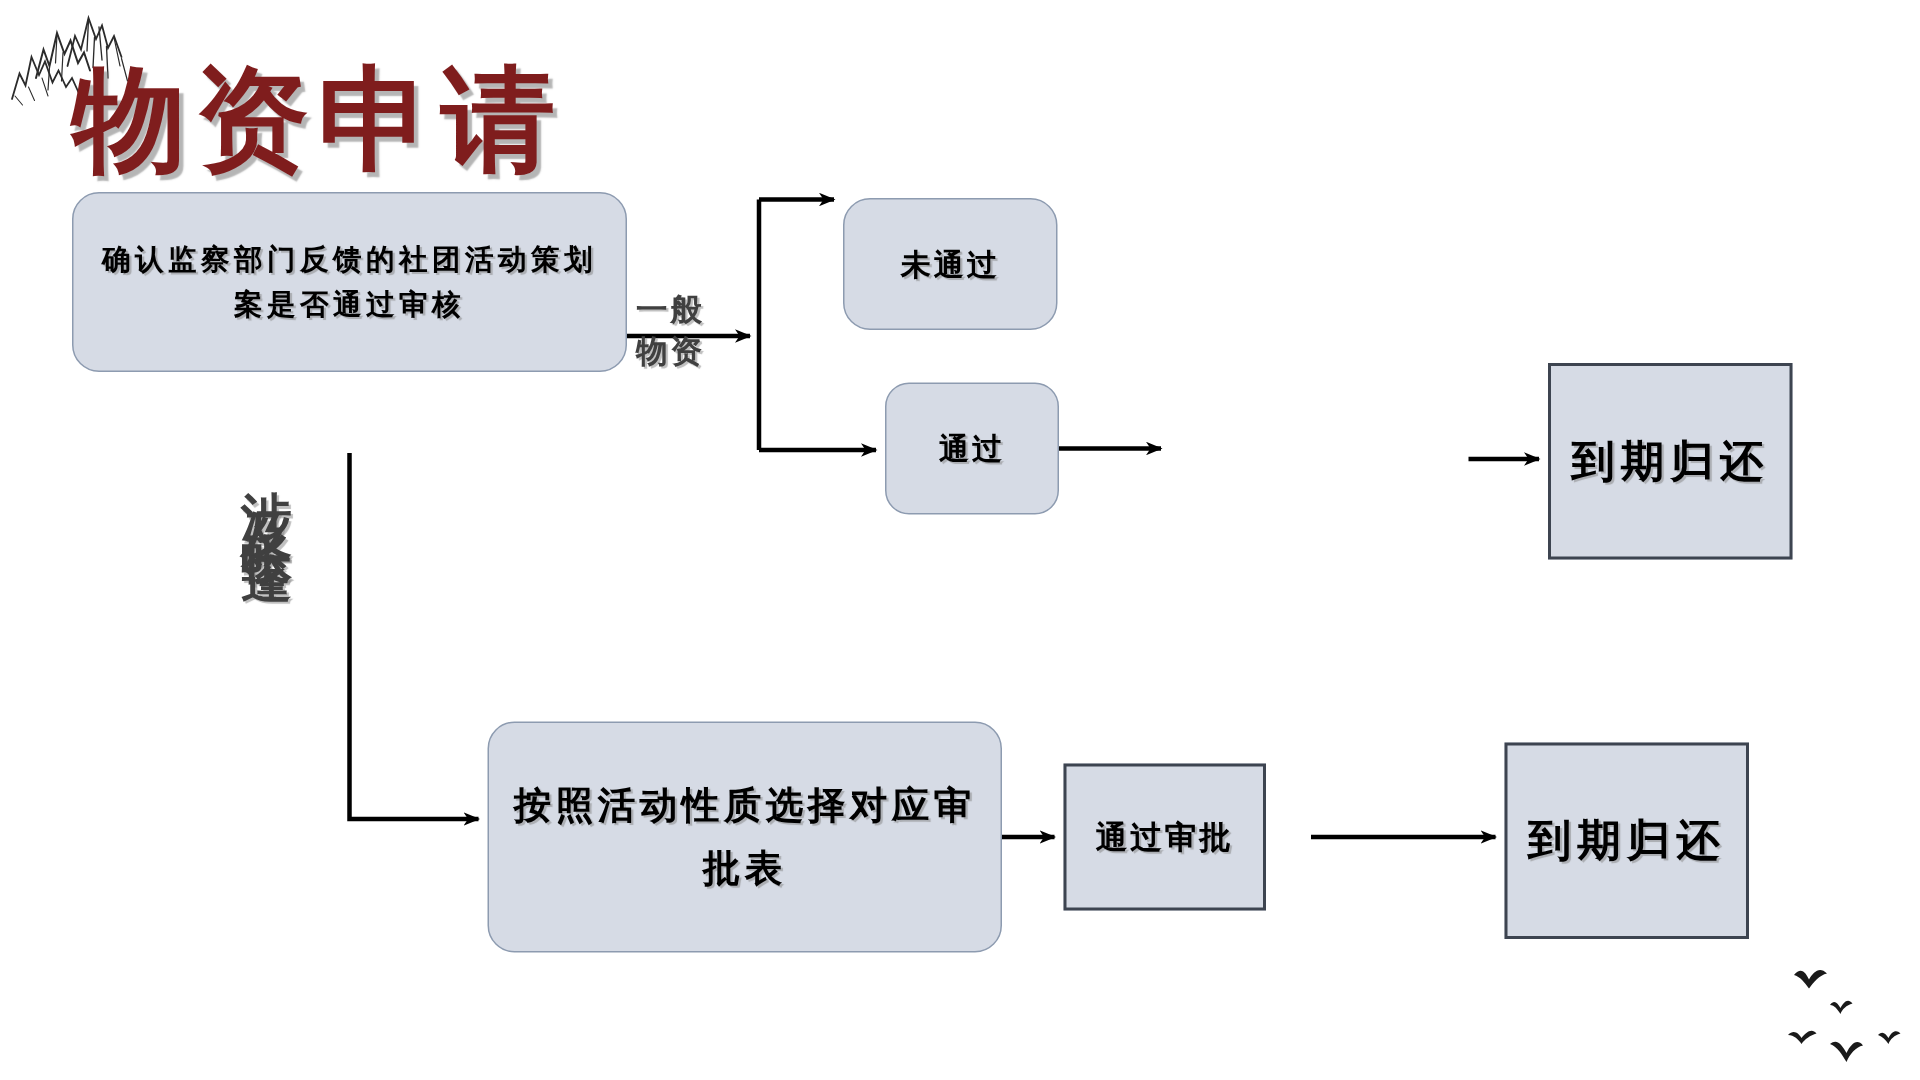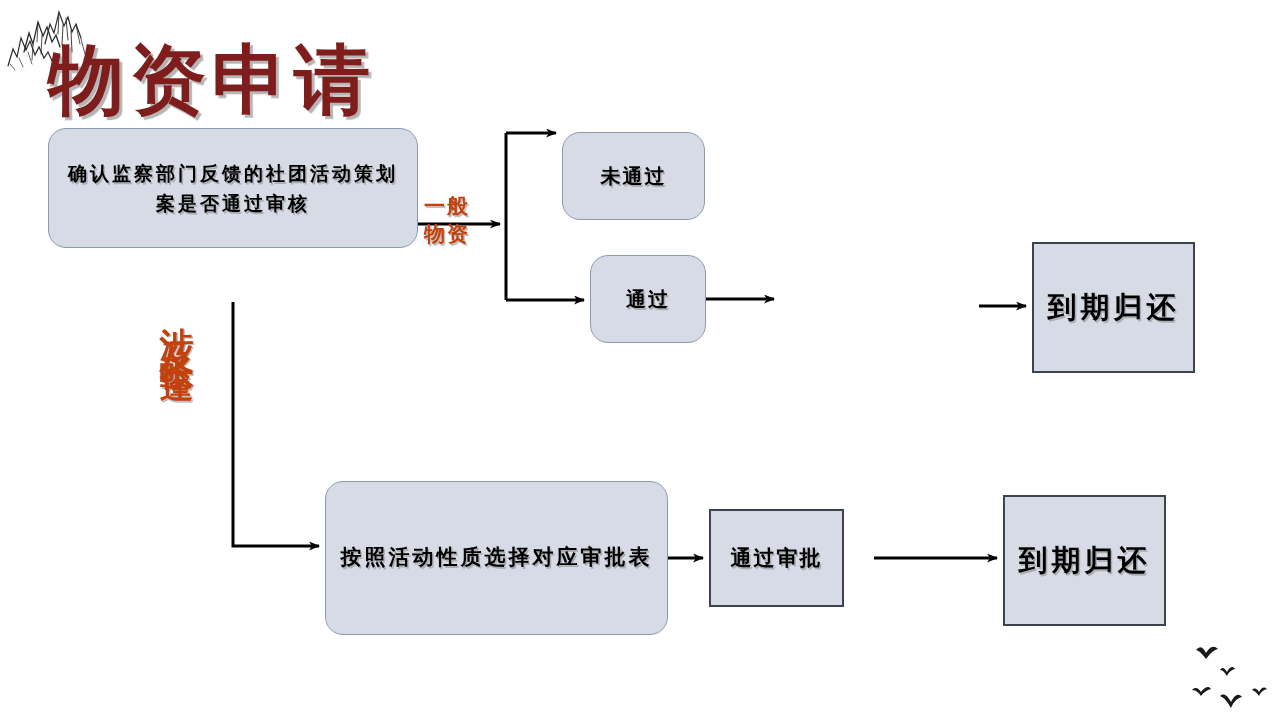--- a/index.html
+++ b/index.html
@@ -67,40 +67,40 @@
     display: block;
     padding: 0 10px;
     white-space: pre-line;
   }
 
   
   #node-confirm  { left: 48px;   top: 128px; width: 370px; height: 120px; font-size: 19px; }
   #node-confirm .node-text { letter-spacing: 3px; line-height: 1.6; }
 
   #node-rejected { left: 562px;  top: 90px;  width: 143px; height: 88px;  font-size: 20px; margin-top: 42px; }
-  #node-passed   { left: 590px;  top: 255px; width: 116px; height: 88px;  font-size: 20px; }
+  #node-passed   { left: 590px;  top: 255px; width: 116px; height: 88px;  font-size: 20px; border-radius: 16px; }
 
   #node-apply    { left: 780px;  top: 220px; width: 199px; height: 172px; font-size: 27px; }
   #node-apply .node-text { letter-spacing: 3px; line-height: 1.55; }
 
   #node-return-1 { left: 1032px; top: 242px; width: 163px; height: 131px; font-size: 29px; }
   #node-return-1 .node-text { line-height: 1.5; letter-spacing: 4px; }
 
-  #node-select   { left: 325px;  top: 481px; width: 343px; height: 154px; font-size: 21px; }
+  #node-select   { left: 325px;  top: 481px; width: 343px; height: 154px; font-size: 25px; }
   #node-select .node-text { letter-spacing: 3px; line-height: 1.7; }
 
   #node-approved { left: 709px;  top: 509px; width: 135px; height: 98px;  font-size: 21px; }
 
   #node-return-2 { left: 1003px; top: 495px; width: 163px; height: 131px; font-size: 29px; }
   #node-return-2 .node-text { line-height: 1.5; letter-spacing: 4px; }
 
   
   .edge-label {
     position: absolute;
-    color: #c2410c;
+    color: #404040;
     font-weight: 900;
     text-shadow: 1.5px 1.5px 0.5px rgba(130,130,130,0.5);
     white-space: pre-line;
     text-align: center;
     line-height: 1.35;
     letter-spacing: 2px;
   }
   #label-general {
     left: 424px;
     top: 192px;

